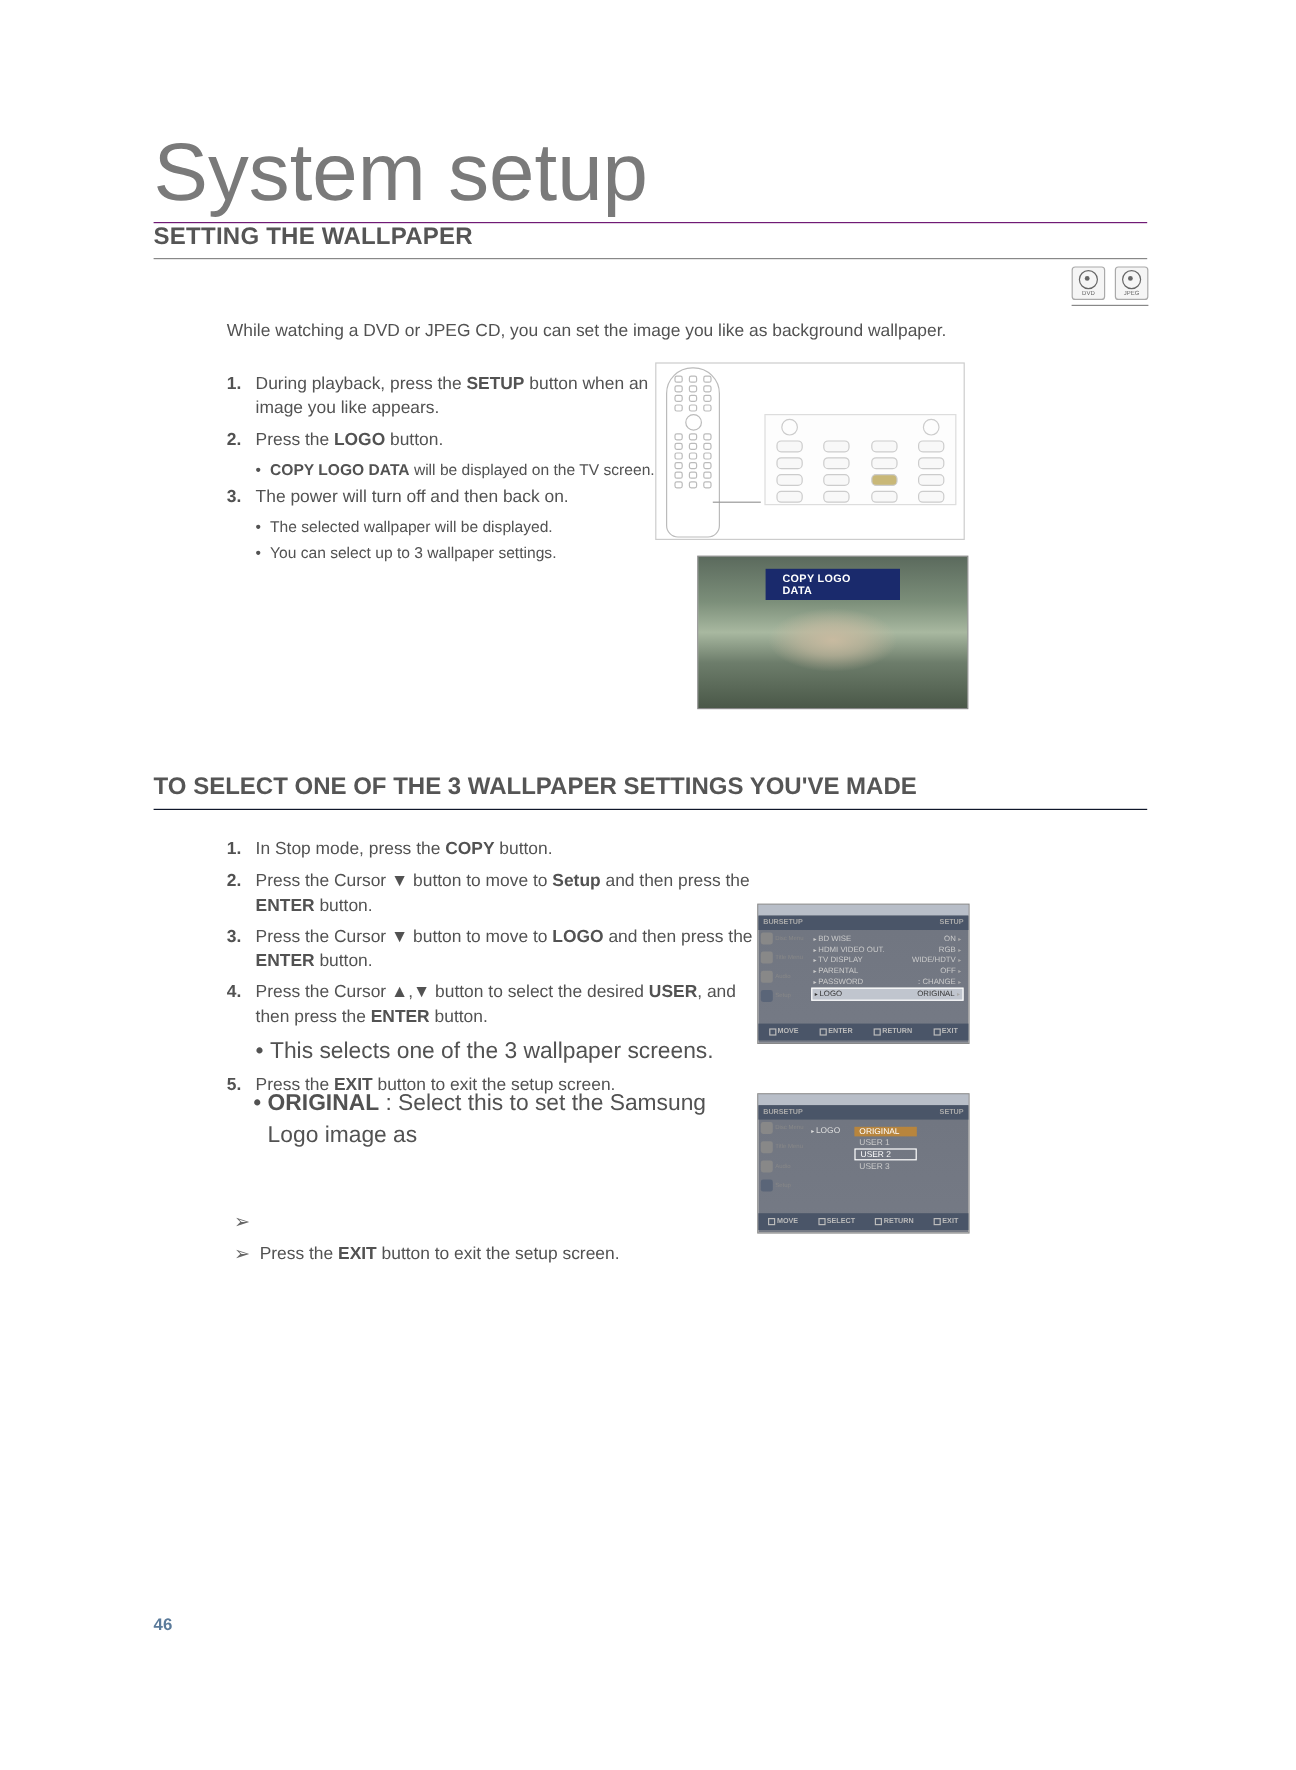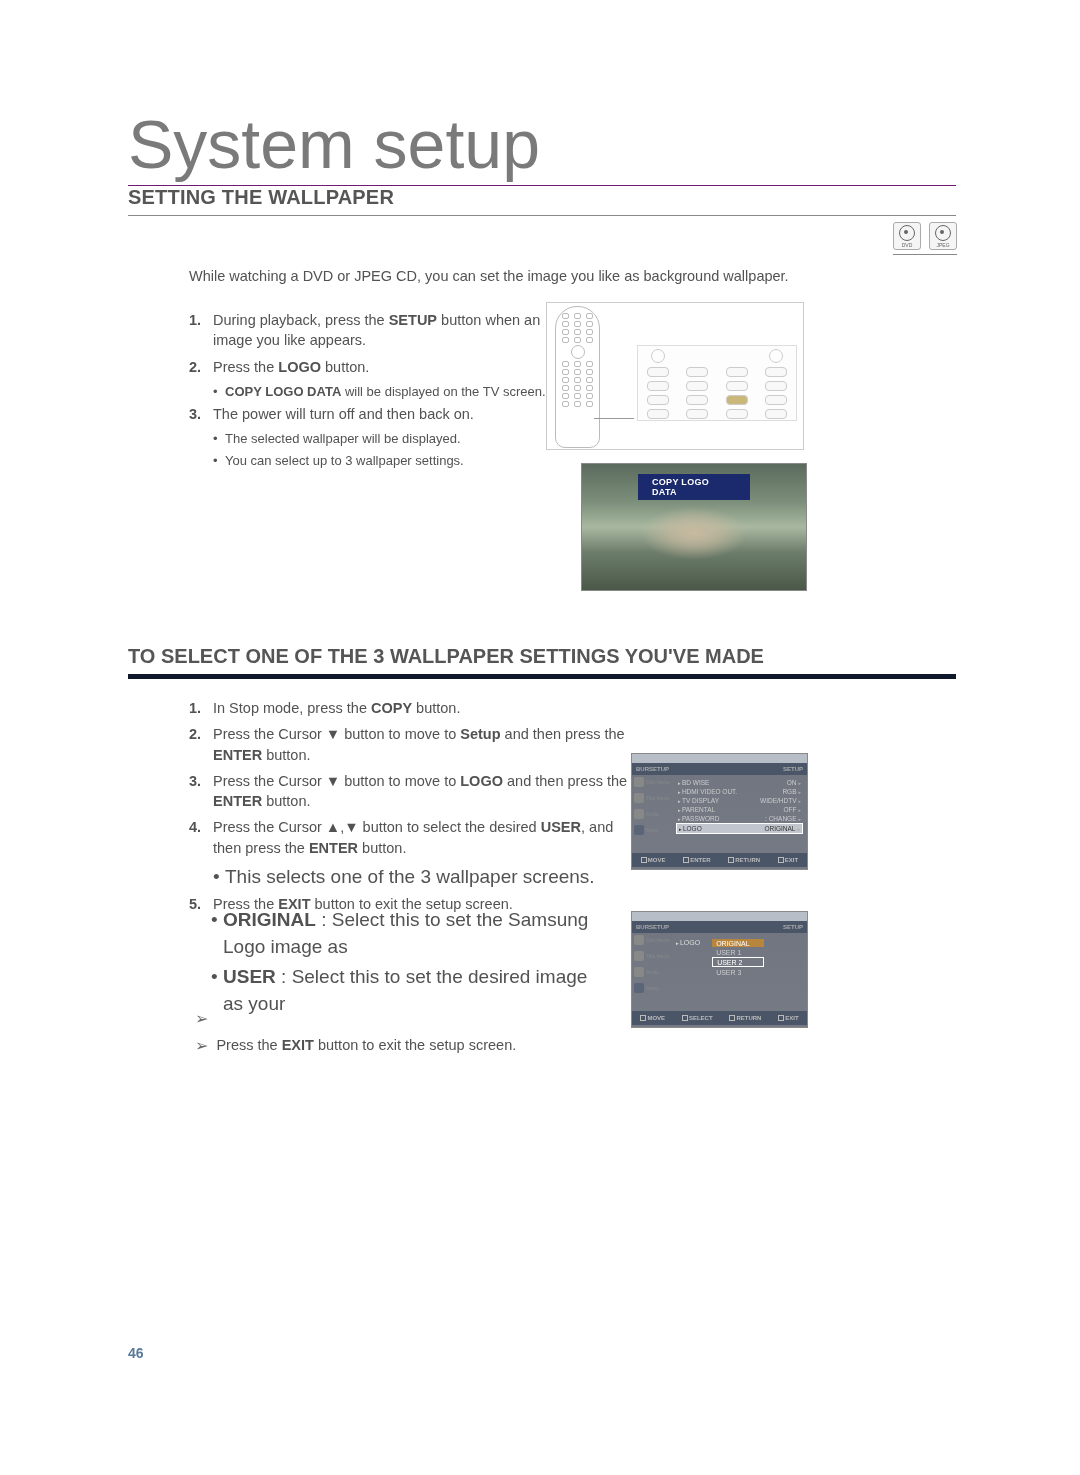--- a/index.html
+++ b/index.html
@@ -241,21 +241,21 @@
       padding: 3px 14px;
       letter-spacing: 0.3px;
     }
     .section-title-2 {
       position: absolute;
       left: 128px;
       top: 645px;
       font-size: 20px;
       font-weight: bold;
       color: #555;
-      border-bottom: 5px solid #0f172a;
+      border-bottom: 1px solid #0f172a;
       padding-bottom: 6px;
       width: 828px;
     }
     .steps-2 {
       position: absolute;
       left: 189px;
       top: 698px;
       width: 440px;
       font-size: 14.5px;
       color: #525252;
@@ -619,23 +619,20 @@
   <div class="num-item">
     <span class="num">5.</span>
     <span>Press the </span><span class="bold">EXIT</span><span> button to exit the setup screen.</span>
   </div>
 </div>
 
 <div class="option-list">
   <div class="opt-item">
     <span class="bold">ORIGINAL</span><span> : Select this to set the Samsung Logo image as</span>
   </div>
-  <div class="opt-item">
-    <span class="bold">USER</span><span> : Select this to set the desired image as your</span>
-  </div>
 </div>
 
 <div class="nav-hints">
   <div class="nav-hint-row">
     <span class="hand-icon">➢</span>
   </div>
   <div class="nav-hint-row">
     <span class="hand-icon">➢</span>
     <span><span>Press the </span><span class="bold">EXIT</span><span> button to exit the setup screen.</span></span>
   </div>

